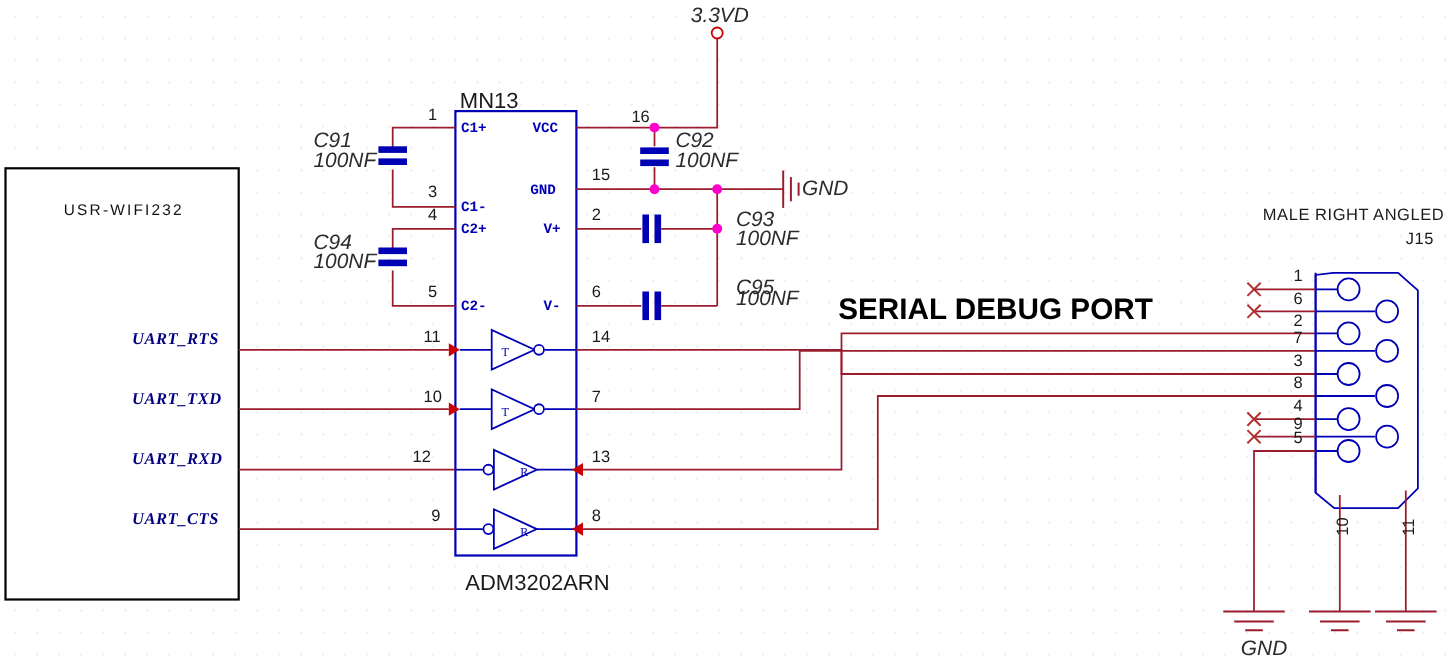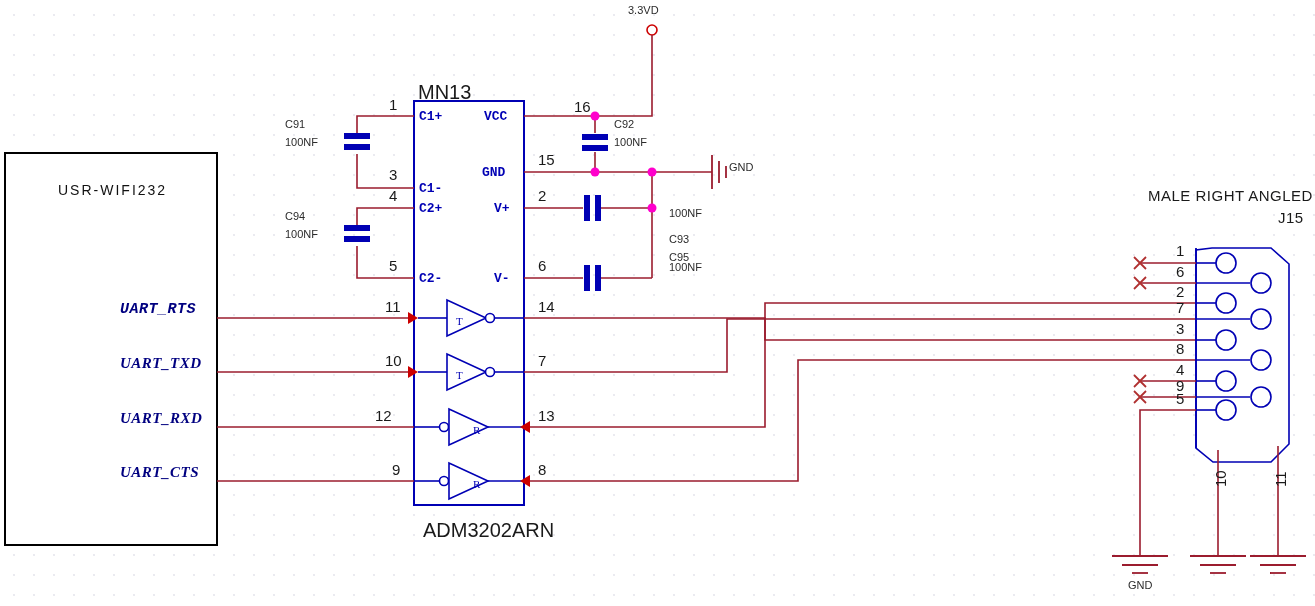--- a/index.html
+++ b/index.html
@@ -10,21 +10,21 @@
     background-color:#ffffff;
     background-image:
       radial-gradient(circle, #e9e9ef 0.7px, transparent 0.8px);
     background-size:20px 20px;
     background-position:4px 5px;
     overflow:hidden;
   }
   #sheet svg{position:absolute;left:0;top:0;}
   .txt{position:absolute;white-space:nowrap;line-height:1;}
   .pinnum{font-size:15px;color:#1a1a1a;font-family:"Liberation Sans",sans-serif;}
-  .ref{font-size:11px;color:#2b2b2b;font-family:"Liberation Sans",sans-serif;}
+  .ref{font-size:19px;color:#2b2b2b;font-family:"Liberation Sans",sans-serif;font-style:italic;}
   .netlbl{font-size:15px;font-weight:bold;font-style:italic;color:#000080;
           font-family:"Liberation Serif",serif;letter-spacing:0.5px;}
   .chiplbl{font-size:13px;color:#0000b4;font-family:"Liberation Mono",monospace;font-weight:bold;}
   .chipname{font-size:20px;color:#1a1a1a;}
   .bigttl{font-size:27px;font-weight:bold;color:#000000;font-family:"Liberation Sans",sans-serif;}
   .modlbl{font-size:14px;color:#111;letter-spacing:2px;font-family:"Liberation Sans",sans-serif;}
   .conhdr{font-size:15px;color:#1a1a1a;letter-spacing:0.5px;}
   .rot90{transform:rotate(-90deg);transform-origin:left top;}
   .gatelbl{font-size:11px;color:#0000b4;font-family:"Liberation Serif",serif;}
 </style>
@@ -192,21 +192,21 @@
     </g>
     <g stroke="#9b1c2e" stroke-width="1.8">
       <line x1="1250" y1="556" x2="1306" y2="556"></line>
       <line x1="1260" y1="565" x2="1296" y2="565"></line>
       <line x1="1270" y1="573" x2="1286" y2="573"></line>
     </g>
   </svg>
 
   <div class="txt modlbl" style="left:58px;top:183px;">USR-WIFI232</div>
 
-  <div class="txt netlbl" style="left:120px;top:302px;font-family:Liberation Mono, monospace;">UART_RTS</div>
+  <div class="txt netlbl" style="left:120px;top:302px;">UART_RTS</div>
   <div class="txt netlbl" style="left:120px;top:356px;">UART_TXD</div>
   <div class="txt netlbl" style="left:120px;top:411px;">UART_RXD</div>
   <div class="txt netlbl" style="left:120px;top:465px;">UART_CTS</div>
 
   <div class="txt chipname" style="left:418px;top:82px;">MN13</div>
   <div class="txt chipname" style="left:423px;top:512px;margin-top:8px;">ADM3202ARN</div>
 
   <div class="txt chiplbl" style="left:419px;top:110px;">C1+</div>
   <div class="txt chiplbl" style="left:419px;top:182px;">C1-</div>
   <div class="txt chiplbl" style="left:419px;top:202px;">C2+</div>
@@ -244,30 +244,31 @@
 
   <div class="txt ref" style="left:285px;top:119px;">C91</div>
   <div class="txt ref" style="left:285px;top:137px;">100NF</div>
 
   <div class="txt ref" style="left:285px;top:211px;">C94</div>
   <div class="txt ref" style="left:285px;top:229px;">100NF</div>
 
   <div class="txt ref" style="left:614px;top:119px;">C92</div>
   <div class="txt ref" style="left:614px;top:137px;">100NF</div>
 
-  <div class="txt ref" style="left:669px;top:190px;margin-top:44px;">C93</div>
+  <div class="txt ref" style="left:669px;top:190px;">C93</div>
   <div class="txt ref" style="left:669px;top:208px;">100NF</div>
 
   <div class="txt ref" style="left:669px;top:252px;">C95</div>
   <div class="txt ref" style="left:669px;top:262px;">100NF</div>
 
   <div class="txt ref" style="left:628px;top:5px;">3.3VD</div>
   <div class="txt ref" style="left:729px;top:162px;">GND</div>
   <div class="txt ref" style="left:1128px;top:580px;">GND</div>
 
+  <div class="txt bigttl" style="left:762px;top:268px;">SERIAL DEBUG PORT</div>
 
   <div class="txt conhdr" style="left:1148px;top:188px;">MALE RIGHT ANGLED</div>
   <div class="txt conhdr" style="left:1278px;top:210px;">J15</div>
 
   <div class="txt pinnum" style="left:1176px;top:243px;">1</div>
   <div class="txt pinnum" style="left:1176px;top:264px;">6</div>
   <div class="txt pinnum" style="left:1176px;top:284px;">2</div>
   <div class="txt pinnum" style="left:1176px;top:300px;">7</div>
   <div class="txt pinnum" style="left:1176px;top:321px;">3</div>
   <div class="txt pinnum" style="left:1176px;top:341px;">8</div>

